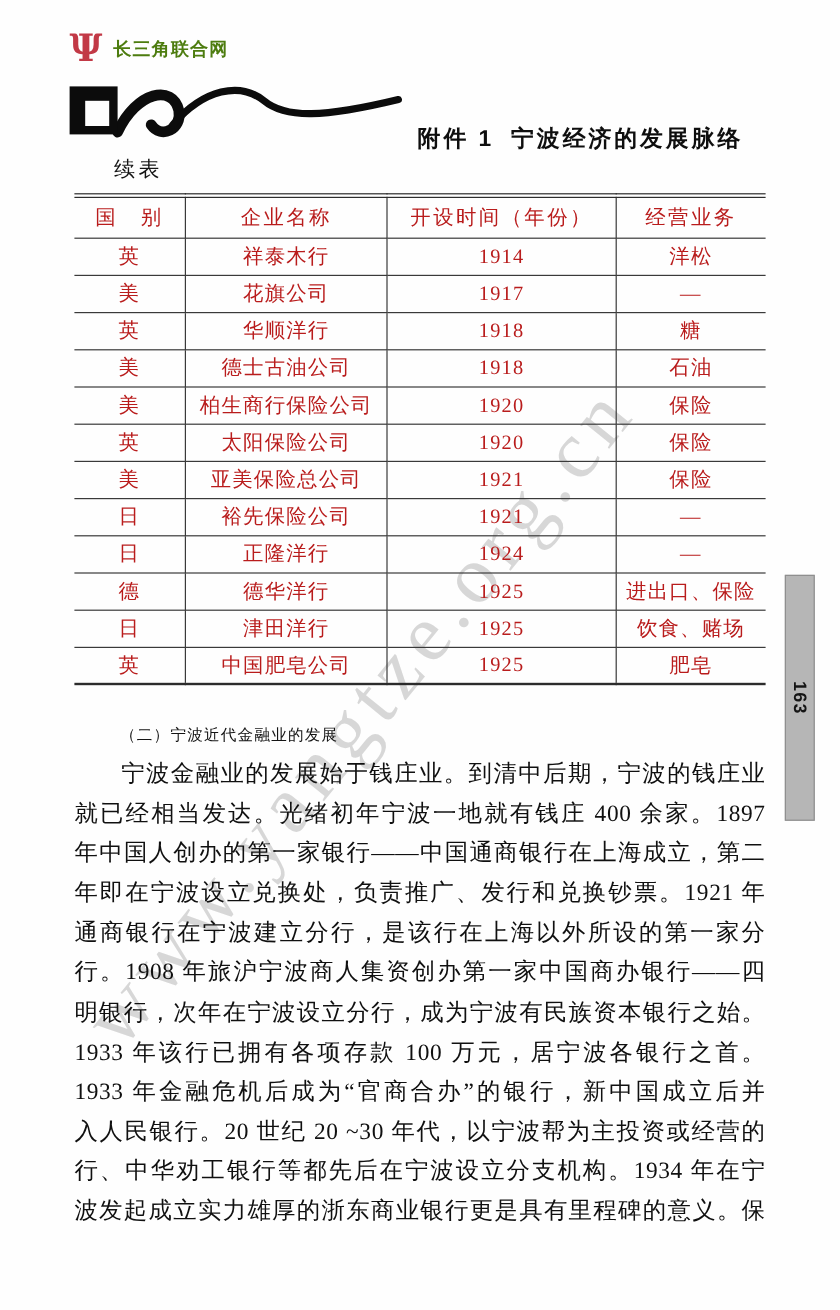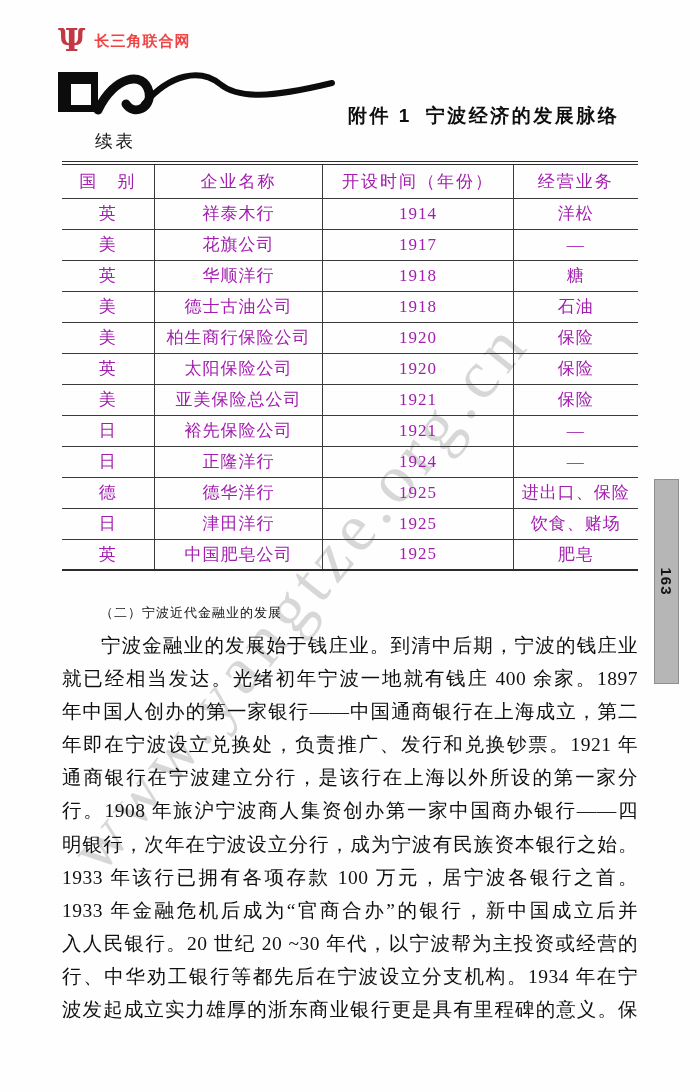--- a/index.html
+++ b/index.html
@@ -17,40 +17,40 @@
   }
 
   .content { position: relative; z-index: 2; }
 
   
   .site-header { display: flex; align-items: center; gap: 9px; padding: 26px 0 0 58px; }
   .site-logo-mark {
     font-family: "DejaVu Serif", serif; font-weight: 700;
     font-size: 30px; line-height: 30px; transform: scaleY(1.05);
   }
-  .site-logo-text { font-family: "Liberation Sans", "DejaVu Sans", sans-serif; font-weight: 700; font-size: 15px; letter-spacing: 1px; color: #ef4444; }
+  .site-logo-text { font-family: "Liberation Sans", "DejaVu Sans", sans-serif; font-weight: 700; font-size: 15px; letter-spacing: 1px; color: #4d7c0f; }
 
   
   .chapter-row { display: flex; align-items: center; margin: 13px 0 0 58px; height: 46px; }
   .chapter-glyph { position: relative; width: 40px; height: 40px; background: #0c0c0c; flex: 0 0 auto; }
   .chapter-glyph .inner-square { position: absolute; left: 13px; top: 12px; width: 20px; height: 21px; background: #fefefe; }
   .chapter-swoosh { margin-left: -6px; flex: 0 0 auto; }
   .chapter-title { font-family: "Liberation Sans", "DejaVu Sans", sans-serif; font-weight: 700; font-size: 19px; letter-spacing: 2.5px; margin-left: 10px; color: #0e0e0e; margin-top: 48px; }
   .chapter-title .chapter-label { margin-right: 14px; }
 
   
   .table-note { margin: 14px 0 8px 95px; font-size: 17.5px; letter-spacing: 3px; }
 
   
   table.companies { border-collapse: collapse; margin-left: 62px; width: 576px; table-layout: fixed; background: transparent; }
   table.companies { border-top: 4px double #2c2c2c; border-bottom: 2px solid #2c2c2c; }
   table.companies th, table.companies td {
     border: 1px solid #3a3a3a; border-left-width: 1px; text-align: center;
     font-weight: normal; font-size: 17px; padding: 0 2px; background: transparent;
-    height: 31px; letter-spacing: 1px; color: #a21caf;
+    height: 31px; letter-spacing: 1px; color: #b91c1c;
   }
   table.companies th { height: 35px; letter-spacing: 2px; }
   table.companies th:first-child, table.companies td:first-child { border-left: none; }
   table.companies th:last-child, table.companies td:last-child { border-right: none; }
   table.companies thead th { border-top: none; }
   table.companies tbody tr:last-child td { border-bottom: none; }
   col.c0 { width: 16%; } col.c1 { width: 29.3%; } col.c2 { width: 33%; } col.c3 { width: 21.7%; }
 
   
   .section-heading { margin: 25px 0 0 62px; width: 576px; font-size: 13px; letter-spacing: 1px; line-height: 33px; padding-left: 38px; }

